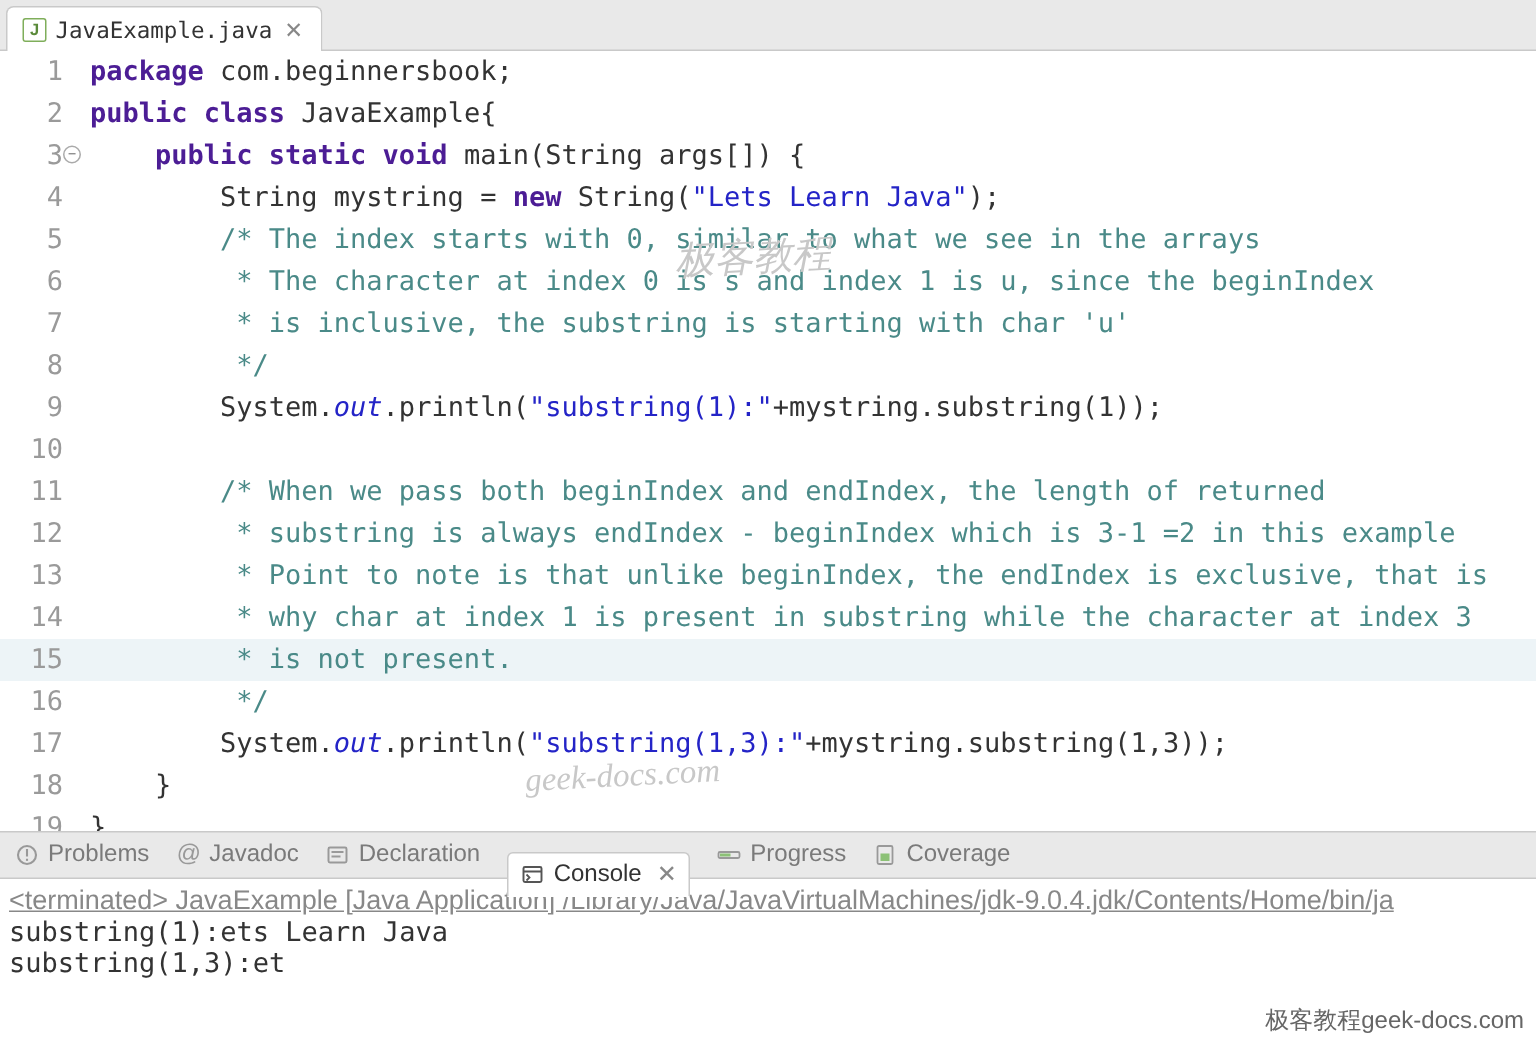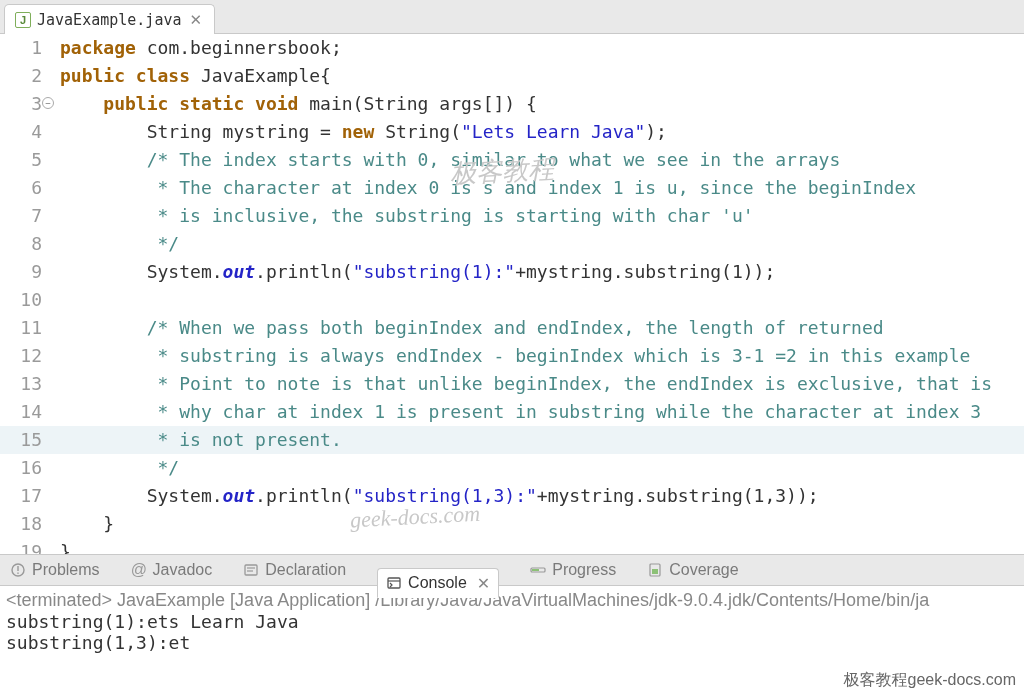--- a/index.html
+++ b/index.html
@@ -63,43 +63,43 @@
     position:absolute; right:-2px; top:7px;
     width:12px;height:12px;
     border:1px solid #aaa;border-radius:50%;
     background:#fff;font-size:9px;line-height:10px;text-align:center;
     color:#777;
   }
   .code {
     flex:1 1 auto;
     padding-left:8px;
   }
-  .kw   { color:#a16207; font-weight:bold; }
+  .kw   { color:#4c1d95; font-weight:bold; }
   .cls  { color:#333;text-align:right; }
   .str  { color:#2424c7; }
   .cmt  { color:#4a8a88; }
-  .field{ color:#2424c7; font-style:italic;font-weight:bold; }
+  .field{ color:#2424c7; font-style:italic; }
 
   .watermark {
     position:absolute;
     color:#c8c8c8;
     font-style:italic;
     font-family:serif;
     pointer-events:none;
     transform:rotate(-3deg);
   }
 
   
   .panel-tabs {
     height:32px;
     background:#e9e9e9;
     border-top:1px solid #c9c9c9;
     border-bottom:1px solid #c9c9c9;
-    display:flex; 
-    gap:31px; padding:0 10px;
+    display:flex; align-items:center;
+    gap:18px; padding:0 10px;
     font-family:Arial,Helvetica,sans-serif;
     font-size:16px; color:#7a7a7a;
   }
   .panel-tab { display:flex; align-items:center; gap:6px; cursor:pointer;}
   .panel-tab.active {
     background:#fff; color:#333;
     padding:4px 8px; border:1px solid #c9c9c9;
     border-bottom-color:#fff; border-radius:4px 4px 0 0;
     position:relative; top:13px;
   }
@@ -110,21 +110,21 @@
 
   
   .console {
     background:#fff;
     font-family:Arial,Helvetica,sans-serif;
     font-size:18px;
     color:#333;
     padding:4px 6px;
     height:120px;
   }
-  .console .term { color:#888; }
+  .console .term { color:#888;text-decoration:underline; }
   .console .out-line { font-family:"Consolas","Monaco",monospace; }
 
   .footer-credit {
     position:absolute; right:8px; bottom:4px;
     font-size:16px; color:#666;
     font-family:Arial,sans-serif;
   }
 </style>
 </head>
 <body>

